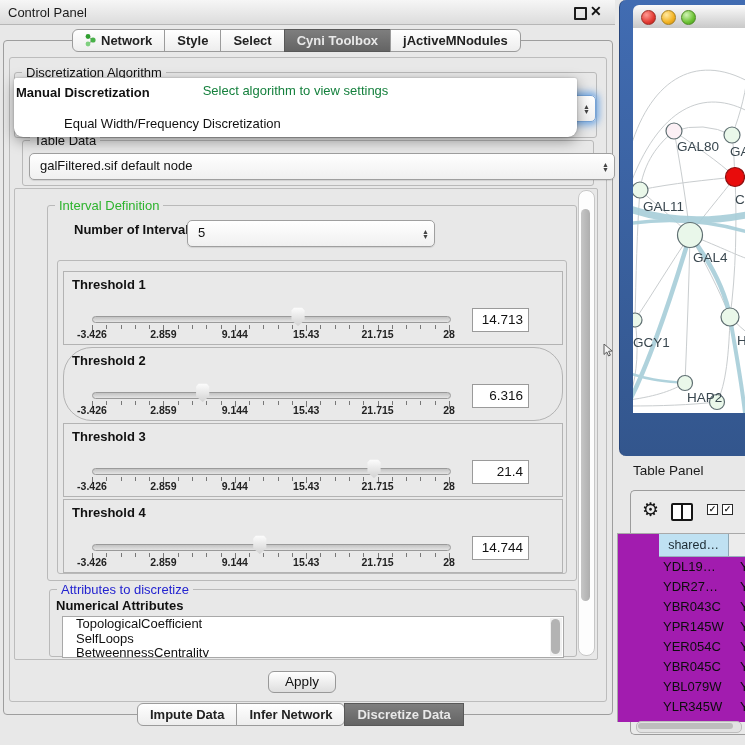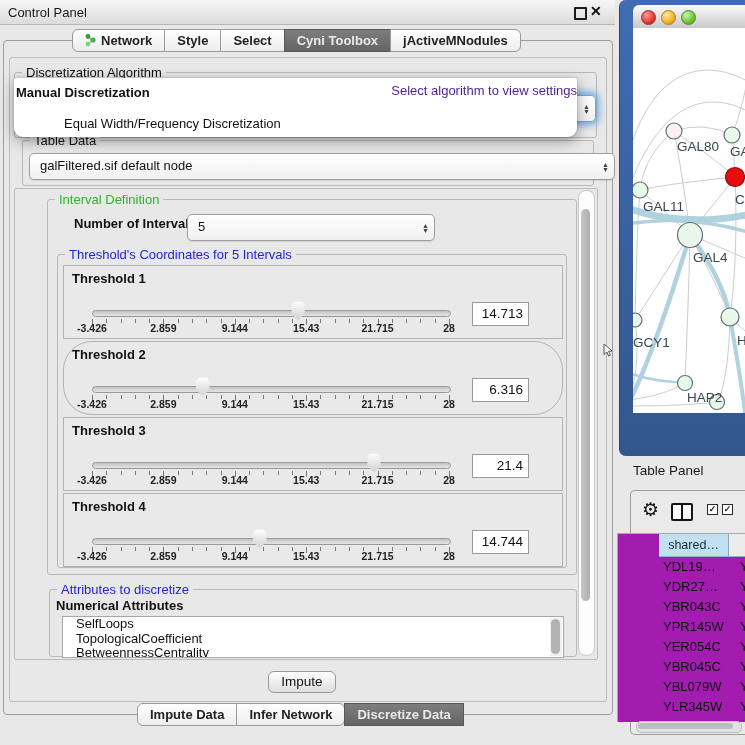--- a/index.html
+++ b/index.html
@@ -34,21 +34,21 @@
   .combo{position:absolute;background:linear-gradient(#ffffff,#f0f0f0);border:1px solid #9f9f9f;
     border-radius:5px;font-size:13px;color:#111;box-shadow:0 1px 1px rgba(0,0,0,.10);}
   .combo .cval{position:absolute;left:10px;top:4px;white-space:nowrap;}
   .combo .stepper{position:absolute;right:5px;top:50%;transform:translateY(-50%);
     font-size:7px;line-height:5px;color:#444;text-align:center;}
   .combo.focused{border-color:#76a3d6;box-shadow:0 0 7px 3px rgba(96,158,226,.85);}
 
   
   .popup{left:14px;top:78px;width:563px;height:59px;background:#ffffff;z-index:50;
     border-radius:2px 2px 9px 9px;box-shadow:0 4px 14px rgba(0,0,0,.38),0 0 2px rgba(0,0,0,.25);}
-  .popup .hint{position:absolute;left:0;right:0;top:5px;text-align:right;color:#4c1d95;font-size:13px;}
+  .popup .hint{position:absolute;left:0;right:0;top:5px;text-align:center;color:#15803d;font-size:13px;}
   .popup .pitem{position:absolute;left:2px;font-size:13px;white-space:nowrap;}
   .popup .pitem.b{font-weight:bold;}
 
   
   .section{left:14px;top:188px;width:582px;height:470px;border:1px solid #bcbcbc;border-radius:2px;overflow:hidden;}
   .vscroll{position:absolute;left:563px;top:1px;width:15px;height:464px;background:#fdfdfd;
     border:1px solid #c7c7c7;border-radius:8px;}
   .vscroll .thumbv{position:absolute;left:2px;top:18px;width:9px;height:392px;border-radius:5px;
     background:linear-gradient(90deg,#c6c6c6,#aeaeae);}
 
@@ -156,30 +156,29 @@
   <div class="group" style="left:22px;top:140px;width:570px;height:44px;">
     <span class="gtitle">Table Data</span>
     <div class="combo" style="left:6px;top:12px;width:557px;height:25px;padding-left:27px;">
       <span class="cval">galFiltered.sif default node</span>
       <span class="stepper">▲<br>▼</span>
     </div>
   </div>
 
   <div class="abs section">
 
-    <div class="group" style="left:32px;top:10px;width:528px;height:374px;text-decoration:underline;">
+    <div class="group" style="left:32px;top:16px;width:528px;height:374px;text-decoration:underline;">
       <span class="gtitle green">Interval Definition</span>
       <div class="numlabel">Number of Intervals</div>
       <div class="combo" style="left:139px;top:14px;width:246px;height:25px;">
         <span class="cval">5</span>
         <span class="stepper">▲<br>▼</span>
       </div>
 
       <div class="group" style="left:9px;top:54px;width:508px;height:312px;">
-        <span class="gtitle blue">Threshold's Coordinates for 5 Intervals</span>
 
         <div class="tbox" style="top:10px;">
           <div class="tlabel">Threshold 1</div>
           <div class="track"></div>
           <div class="thumb" style="left: 226.559px;"></div>
           <div class="vfield">14.713</div>
         <div class="tick" style="left: 28px; top: 53px; height: 6px;"></div>
             <div class="tick" style="left: 42.28px; top: 53px; height: 4px;"></div>
             <div class="tick" style="left: 56.56px; top: 53px; height: 4px;"></div>
             <div class="tick" style="left: 70.84px; top: 53px; height: 4px;"></div>
@@ -326,35 +325,35 @@
             <div class="ticklab" style="left: 313.6px;">21.715</div>
             <div class="ticklab" style="left: 385px;">28</div>
           </div>
       </div>
     </div>
 
     <div class="group" style="left:34px;top:400px;width:526px;height:66px;">
       <span class="gtitle blue">Attributes to discretize</span>
       <div style="position:absolute;left:6px;top:8px;font-size:13px;font-weight:bold;">Numerical Attributes</div>
       <div class="attrlist">
-        <div class="aitem">SelfLoops</div>
-          <div class="aitem">TopologicalCoefficient</div>
+        <div class="aitem">TopologicalCoefficient</div>
+          <div class="aitem">SelfLoops</div>
           <div class="aitem">BetweennessCentrality</div>
           <div class="attrsb">
             <div class="thumbv2"></div>
           </div>
       </div>
     </div>
 
     <div class="vscroll">
         <div class="thumbv"></div>
       </div>
   </div>
 
-  <div class="abs applybtn">Impute</div>
+  <div class="abs applybtn">Apply</div>
 
   <div class="abs tabrow" style="left:137px;top:703px;">
     <div class="tab first"><span>Impute Data</span></div>
     <div class="tab last"><span>Infer Network</span></div>
     <div class="tab sel"><span>Discretize Data</span></div>
   </div>
 
   <div class="abs netframe"></div>
   <div class="abs nettitle">
     <div class="light red" style="left:8px;"></div>

